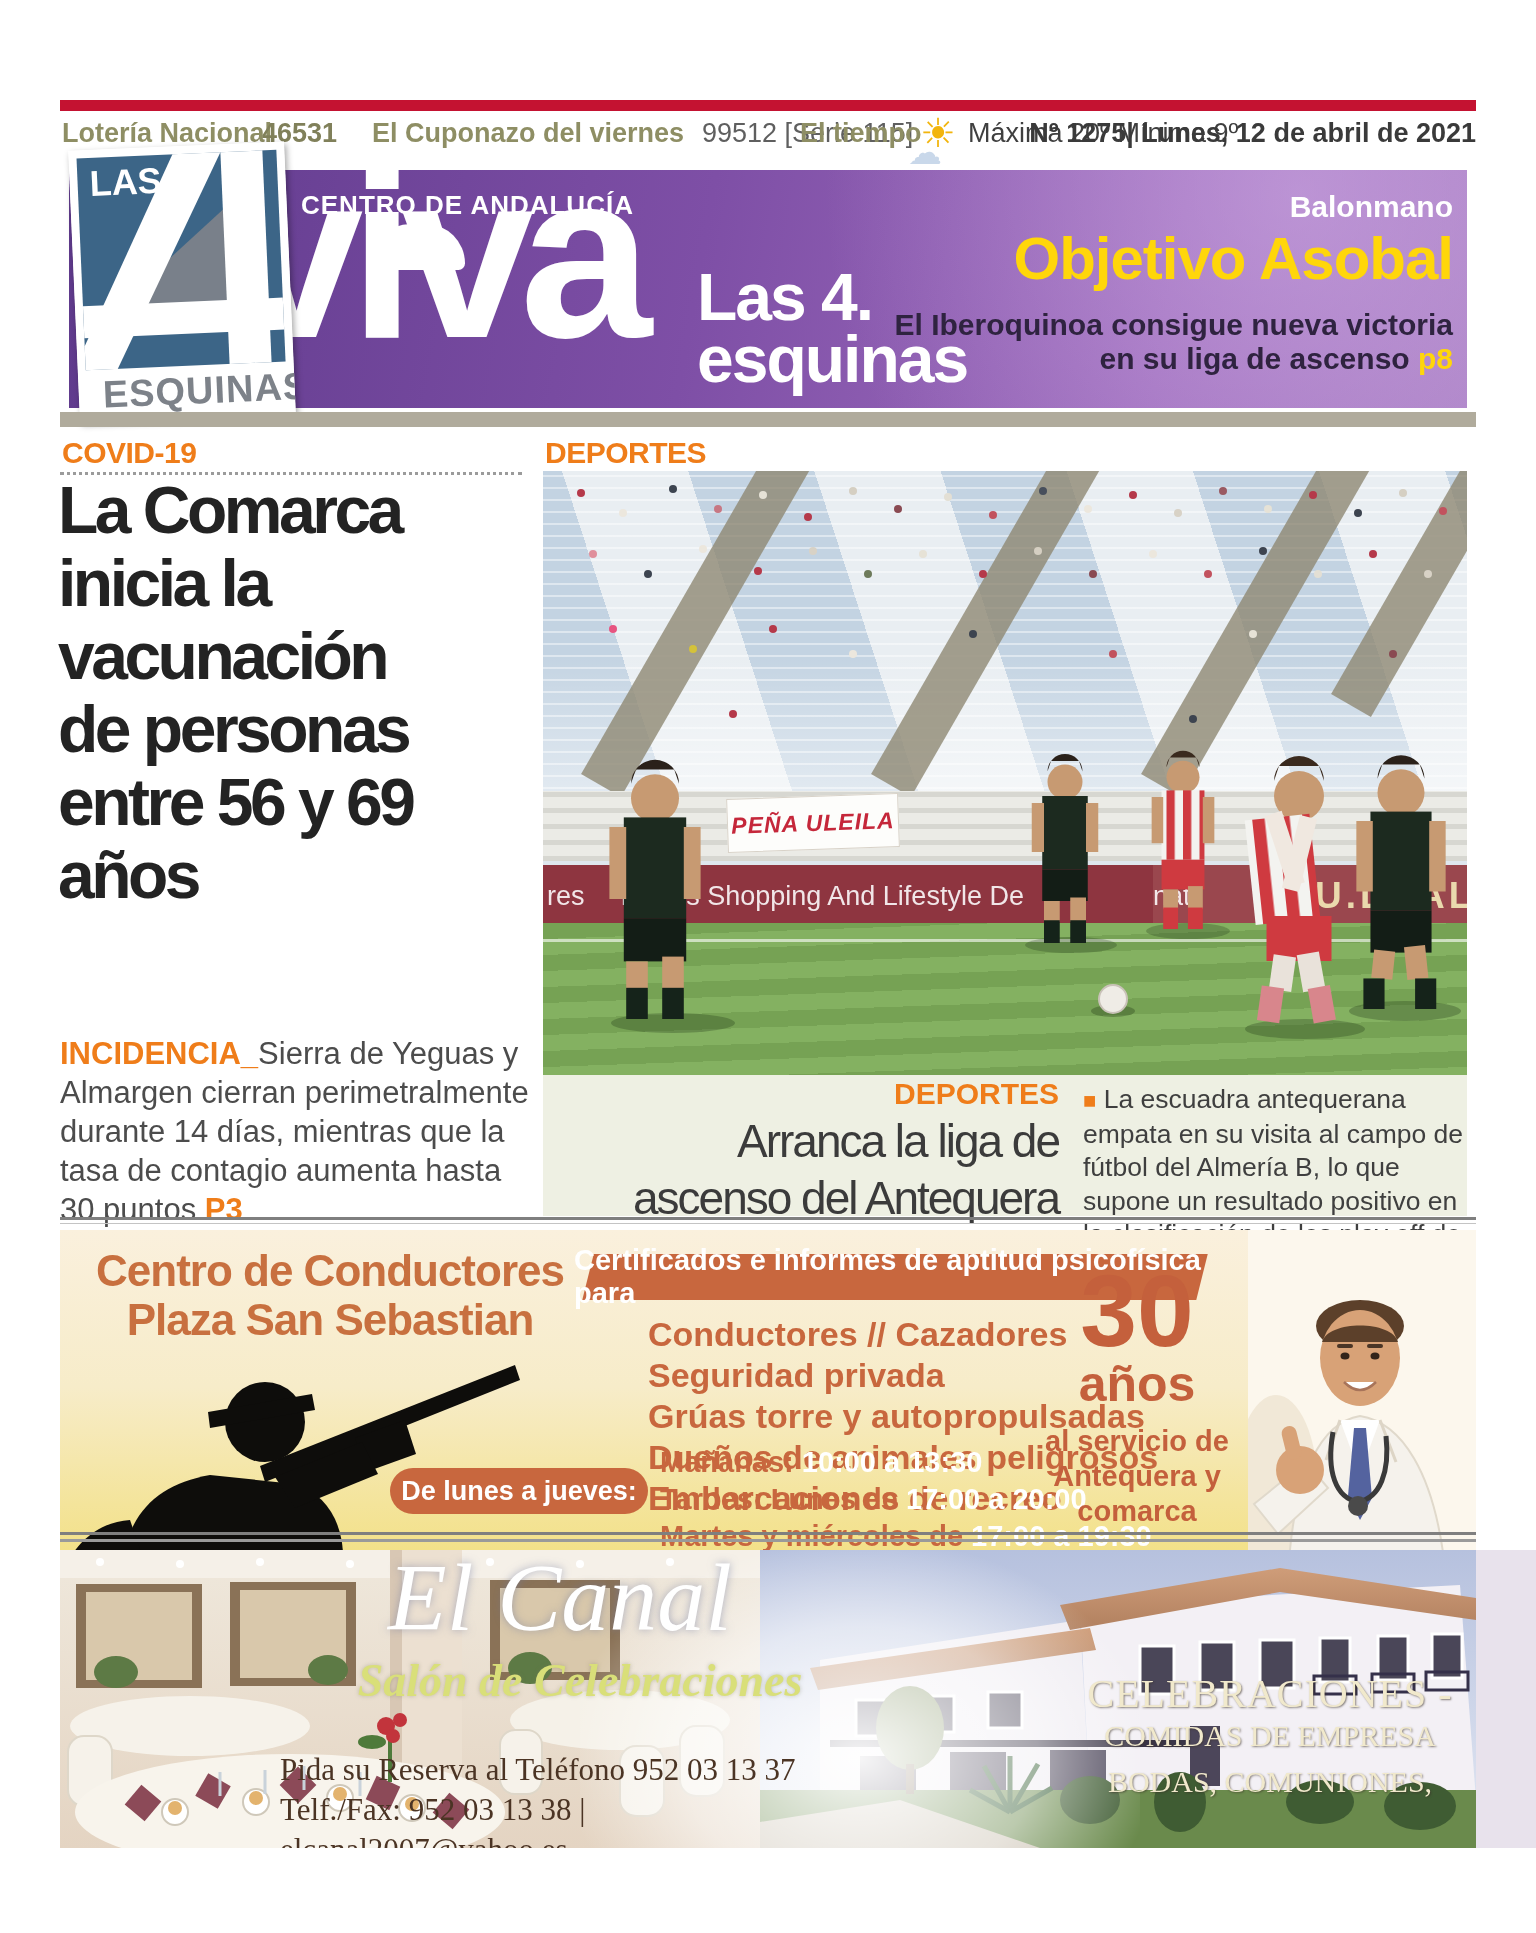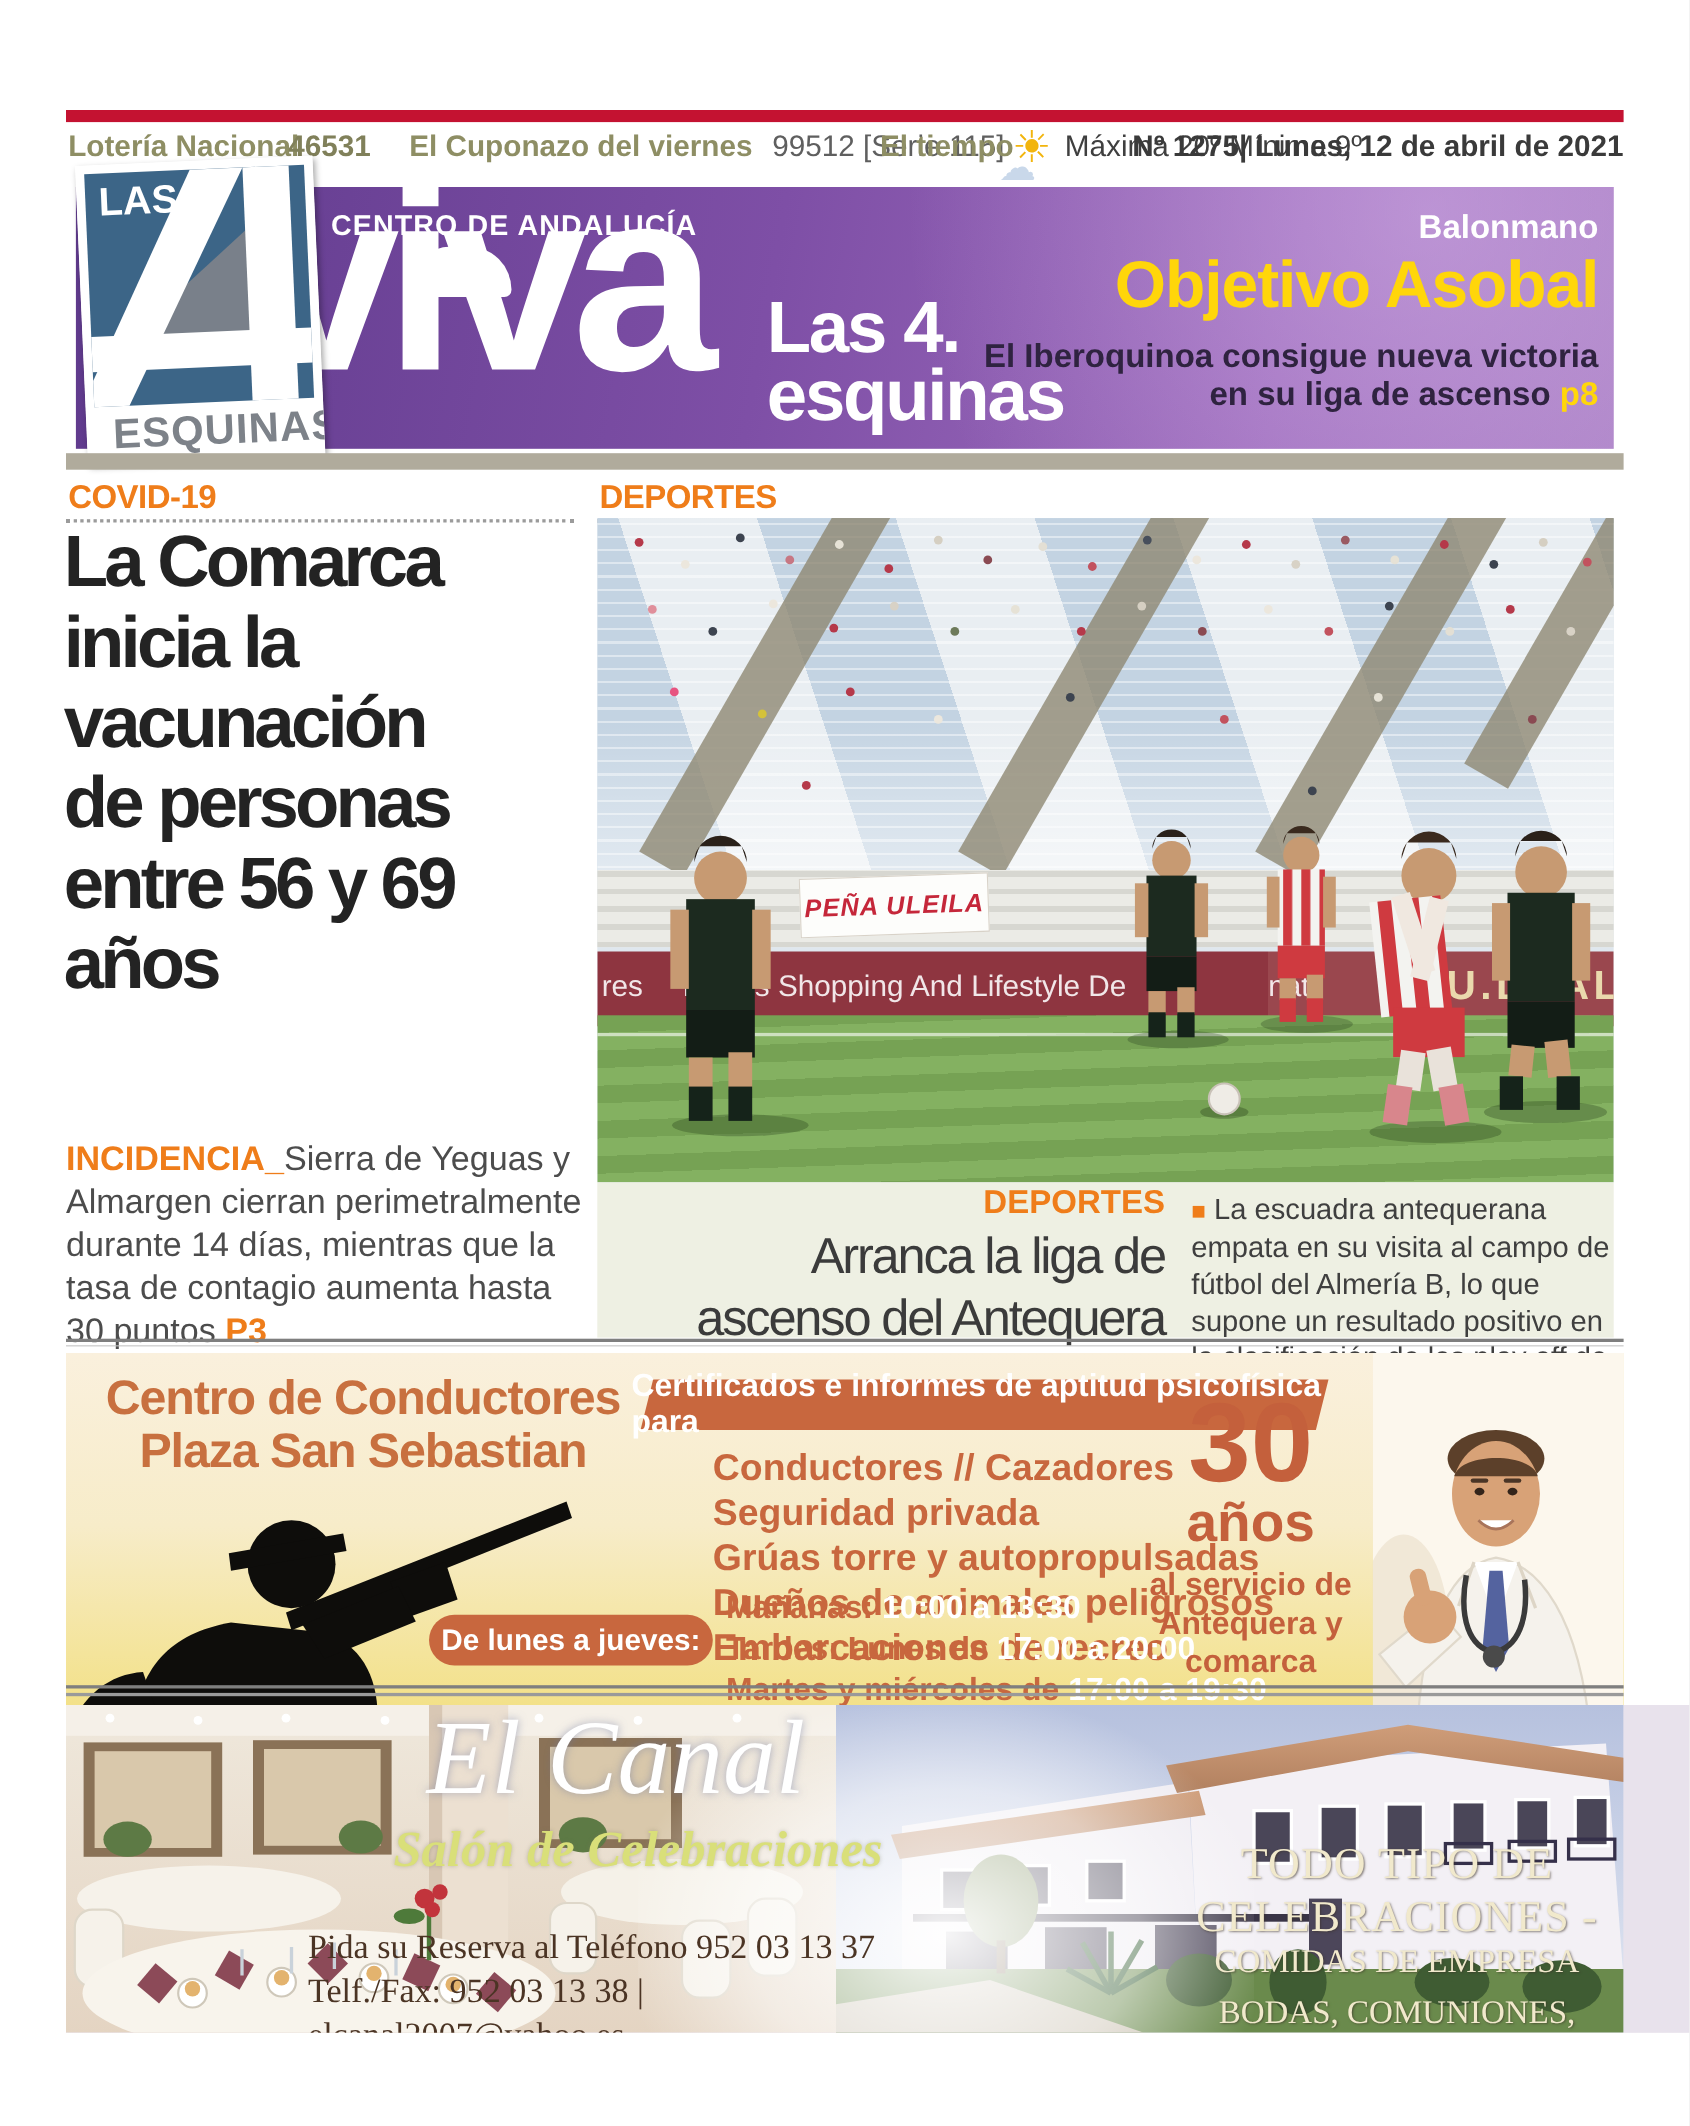--- a/index.html
+++ b/index.html
@@ -510,20 +510,19 @@
     </svg>
 
     <div class="abs canal-fade"></div>
     <div class="abs canal-title">El Canal</div>
     <div class="abs canal-sub">Salón de Celebraciones</div>
     <div class="abs canal-phones">
       <div>Pida su Reserva al Teléfono 952 03 13 37</div>
       <div>Telf./Fax:  952 03 13 38 | elcanal2007@yahoo.es</div>
     </div>
     <div class="abs canal-right">
-      <div class="cr-big">TODO TIPO DE</div>
       <div class="cr-big">CELEBRACIONES -</div>
       <div class="cr-small" style="margin-top:0;">COMIDAS DE EMPRESA</div>
       <div class="cr-small">BODAS, COMUNIONES,</div>
     </div>
   </div>
 
 </div>
 
 </body></html>

